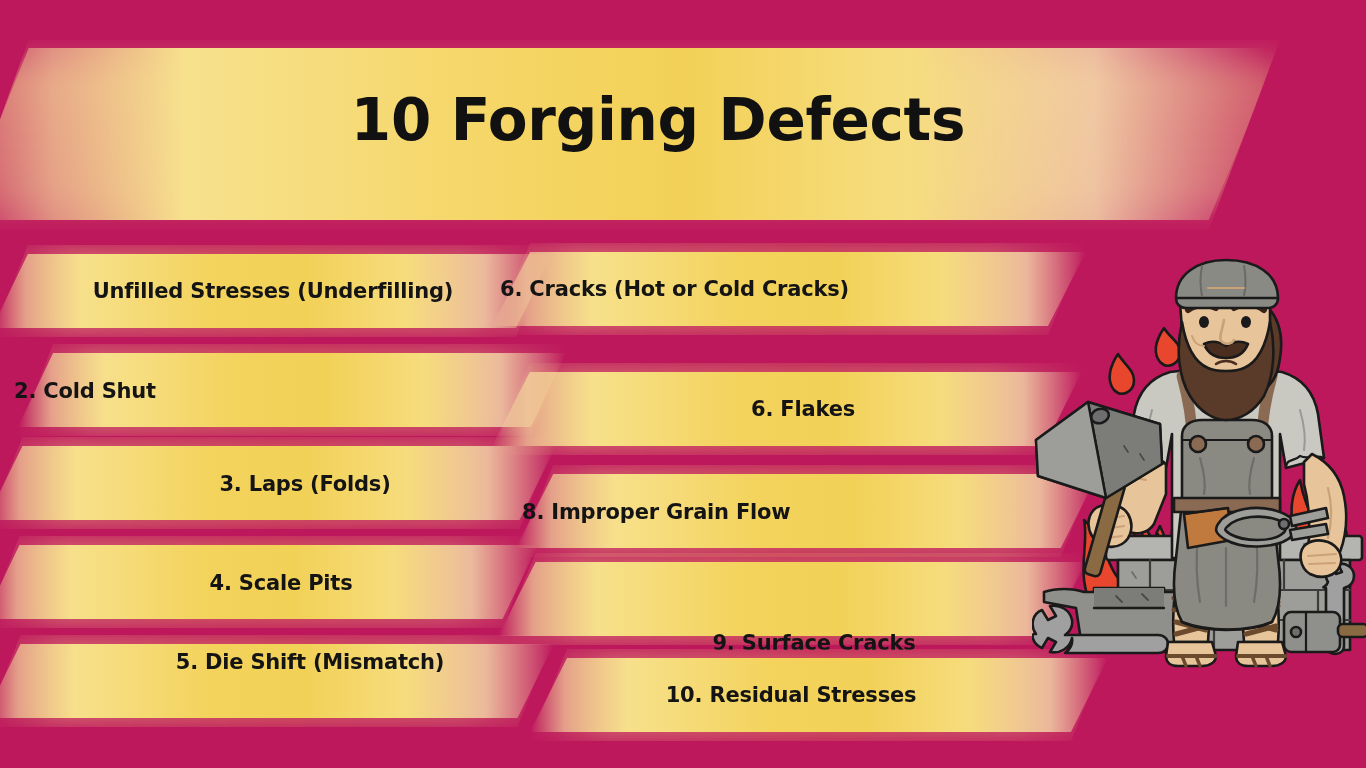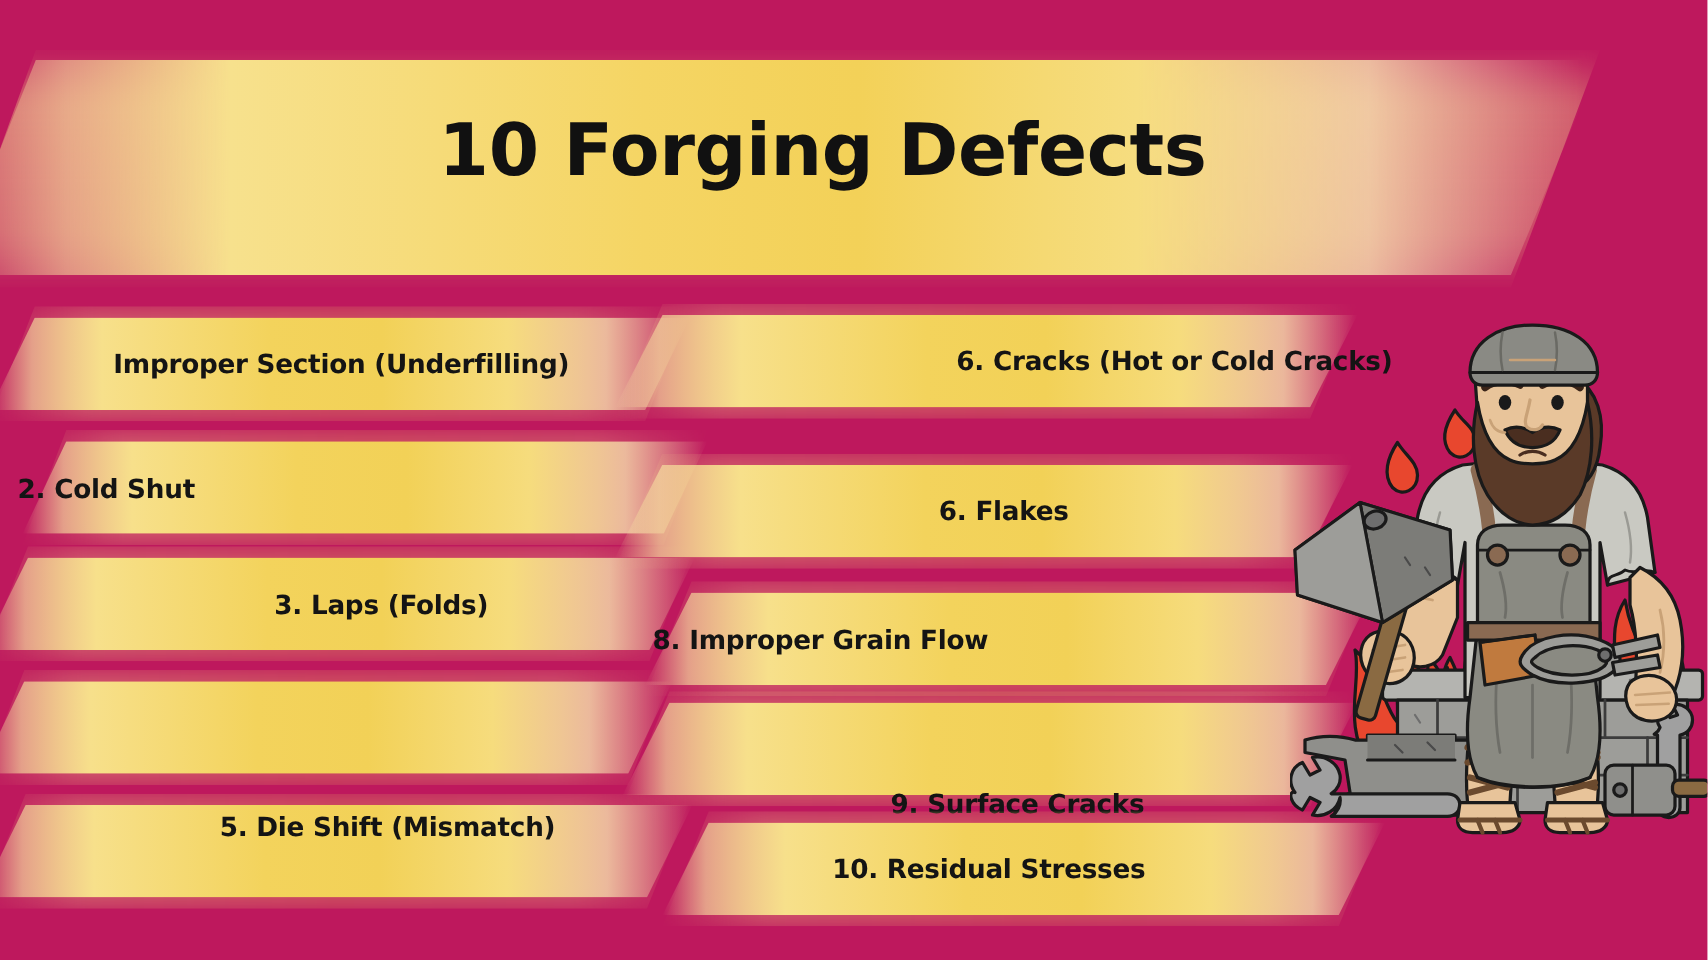--- a/index.html
+++ b/index.html
@@ -138,40 +138,41 @@
 <body>
 
 <div id="slide">
 
   <div class="title-banner-soft"></div>
   <div class="title-banner"></div>
   <div class="title-text">10 Forging Defects</div>
 
   <div class="bar-glow" style="left:-8px; top:245px; width:560px;"></div>
   <div class="bar left" style="left:-8px; top:254px; width:560px;"></div>
-  <div class="bar-label" style="left:0px; top:279px; width:546px; text-align:center;">Improper Section (Underfilling)</div>
+  <div class="bar-label" style="left:0px; top:279px; width:546px; text-align:center;">Unfilled Stresses (Underfilling)</div>
 
   <div class="bar-glow" style="left:18px; top:344px; width:548px;"></div>
   <div class="bar left" style="left:18px; top:353px; width:548px;"></div>
   <div class="bar-label" style="left:14px; top:379px; width:548px; ">2. Cold Shut</div>
 
   <div class="bar-glow" style="left:-14px; top:437px; width:570px;"></div>
   <div class="bar left" style="left:-14px; top:446px; width:570px;"></div>
   <div class="bar-label" style="left:22px; top:472px; width:566px; text-align:center;">3. Laps (Folds)</div>
 
   <div class="bar-glow" style="left:-16px; top:536px; width:554px;"></div>
   <div class="bar left" style="left:-16px; top:545px; width:554px;"></div>
+  <div class="bar-label" style="left:8px; top:571px; width:546px; text-align:center;">4. Scale Pits</div>
 
   <div class="bar-glow" style="left:-16px; top:635px; width:570px;"></div>
   <div class="bar left" style="left:-16px; top:644px; width:570px;"></div>
   <div class="bar-label" style="left:0px; top:650px; width:620px; text-align:center;">5. Die Shift (Mismatch)</div>
 
   <div class="bar-glow" style="left:492px; top:243px; width:594px;"></div>
   <div class="bar right" style="left:492px; top:252px; width:594px;"></div>
-  <div class="bar-label" style="left:520px; top:277px; width:594px; text-align:right;">6. Cracks (Hot or Cold Cracks)</div>
+  <div class="bar-label" style="left:500px; top:277px; width:594px; text-align:left;">6. Cracks (Hot or Cold Cracks)</div>
 
   <div class="bar-glow" style="left:492px; top:363px; width:590px;"></div>
   <div class="bar right" style="left:492px; top:372px; width:590px;"></div>
   <div class="bar-label" style="left:508px; top:397px; width:590px; text-align:center;">6. Flakes</div>
 
   <div class="bar-glow" style="left:516px; top:465px; width:582px;"></div>
   <div class="bar right" style="left:516px; top:474px; width:582px;"></div>
   <div class="bar-label" style="left:522px; top:500px; width:598px; text-align:left;">8. Improper Grain Flow</div>
 
   <div class="bar-glow" style="left:498px; top:553px; width:588px;"></div>

